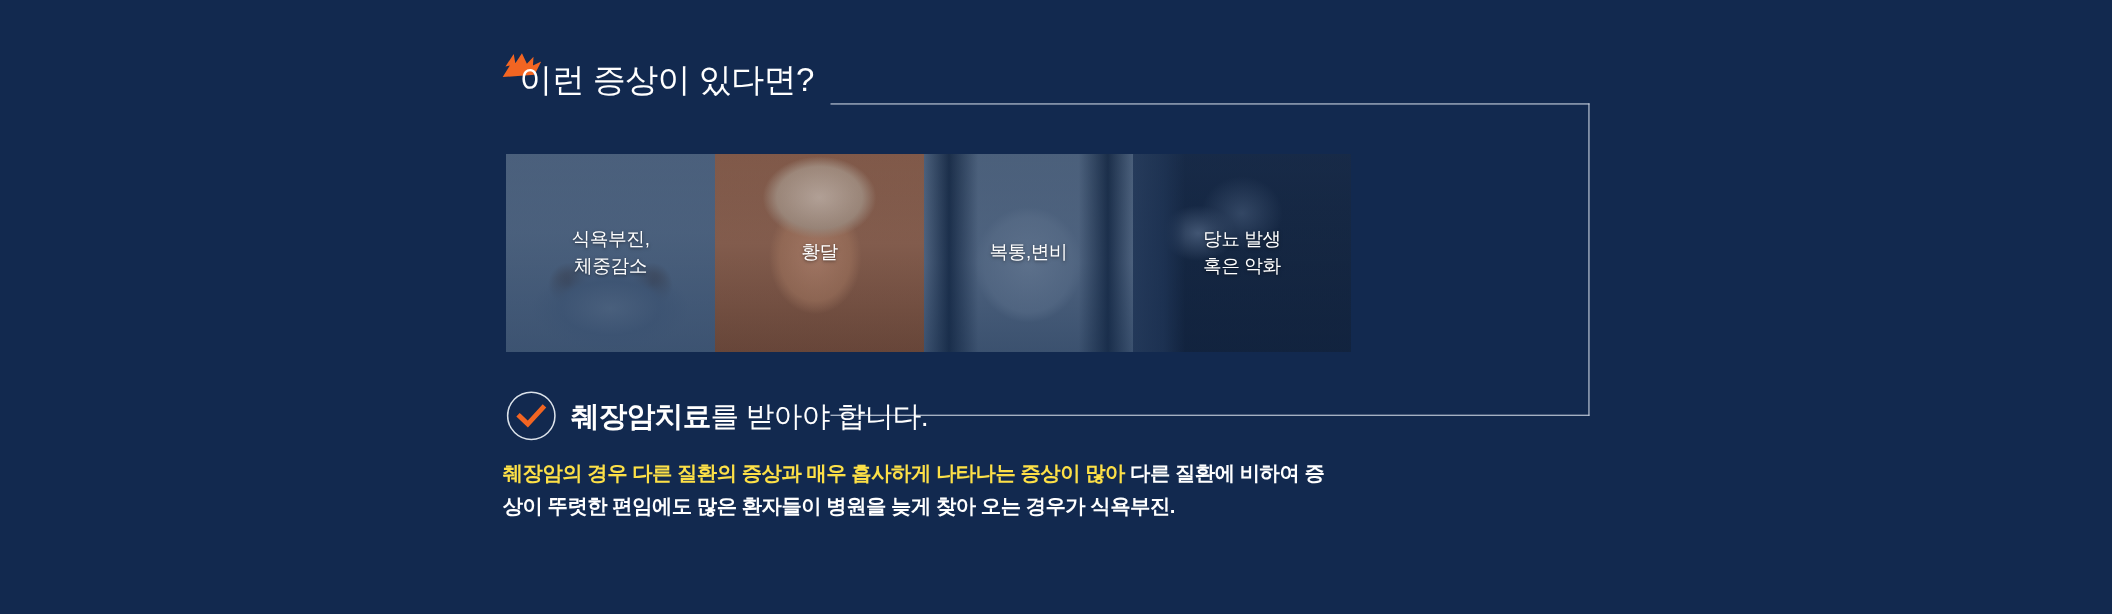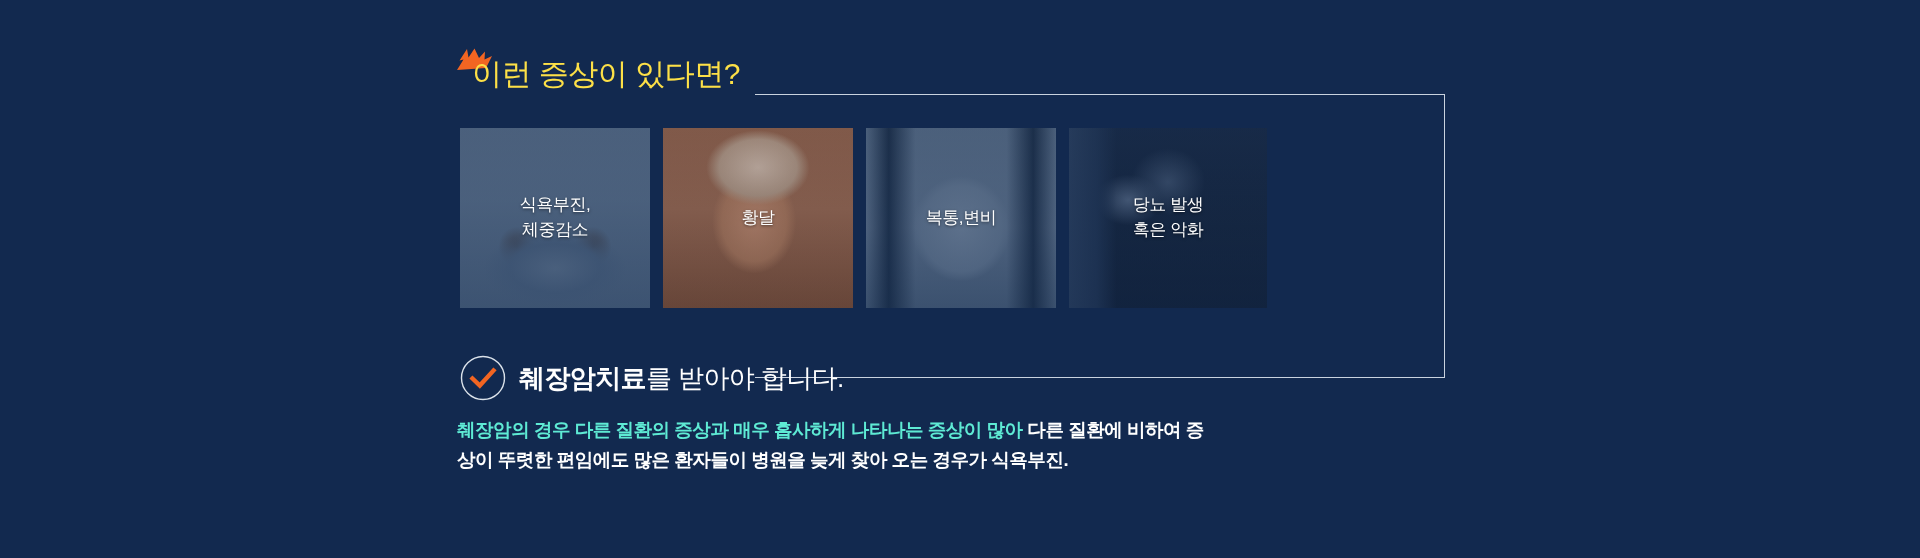--- a/index.html
+++ b/index.html
@@ -44,39 +44,39 @@
     left:455px;
     top:46px;
     width:40px;
     height:32px;
     z-index:5;
   }
   .header-title{
     font-size:30px;
     font-weight:400;
     letter-spacing:-0.5px;
-    color:#fde047;
+    color:#ffffff;
     line-height:1;
     white-space:nowrap;
     position:absolute;
     left:472px;
     top:74px;
     transform:translateY(-50%);
     z-index:6;
   }
 
   
   .cards{
     position:absolute;
     left:460px;
-    top:128px;
+    top:140px;
     width:1002px;
     height:180px;
     display:flex;
-    gap:13px;
+    gap:0;
     z-index:2;
   }
   .card{
     position:relative;
     width:190px;
     height:180px;
     overflow:hidden;
     flex:0 0 auto;
   }
   .card:last-child{ width:198px;padding-left:32px; }
@@ -186,21 +186,21 @@
     left:457px;
     top:415px;
     width:760px;
     font-size:18.5px;
     line-height:1.62;
     color:#ffffff;
     letter-spacing:-0.45px;
     font-weight:700;
     z-index:5;
   }
-  .paragraph .hl{ color:#5eead4; }
+  .paragraph .hl{ color:#fde047; }
 </style>
 </head>
 <body>
 
 <div id="stage">
 
   <div class="connector-frame"></div>
 
   <span class="crown-icon">
     <svg viewBox="0 0 40 32" width="40" height="32" aria-hidden="true">

